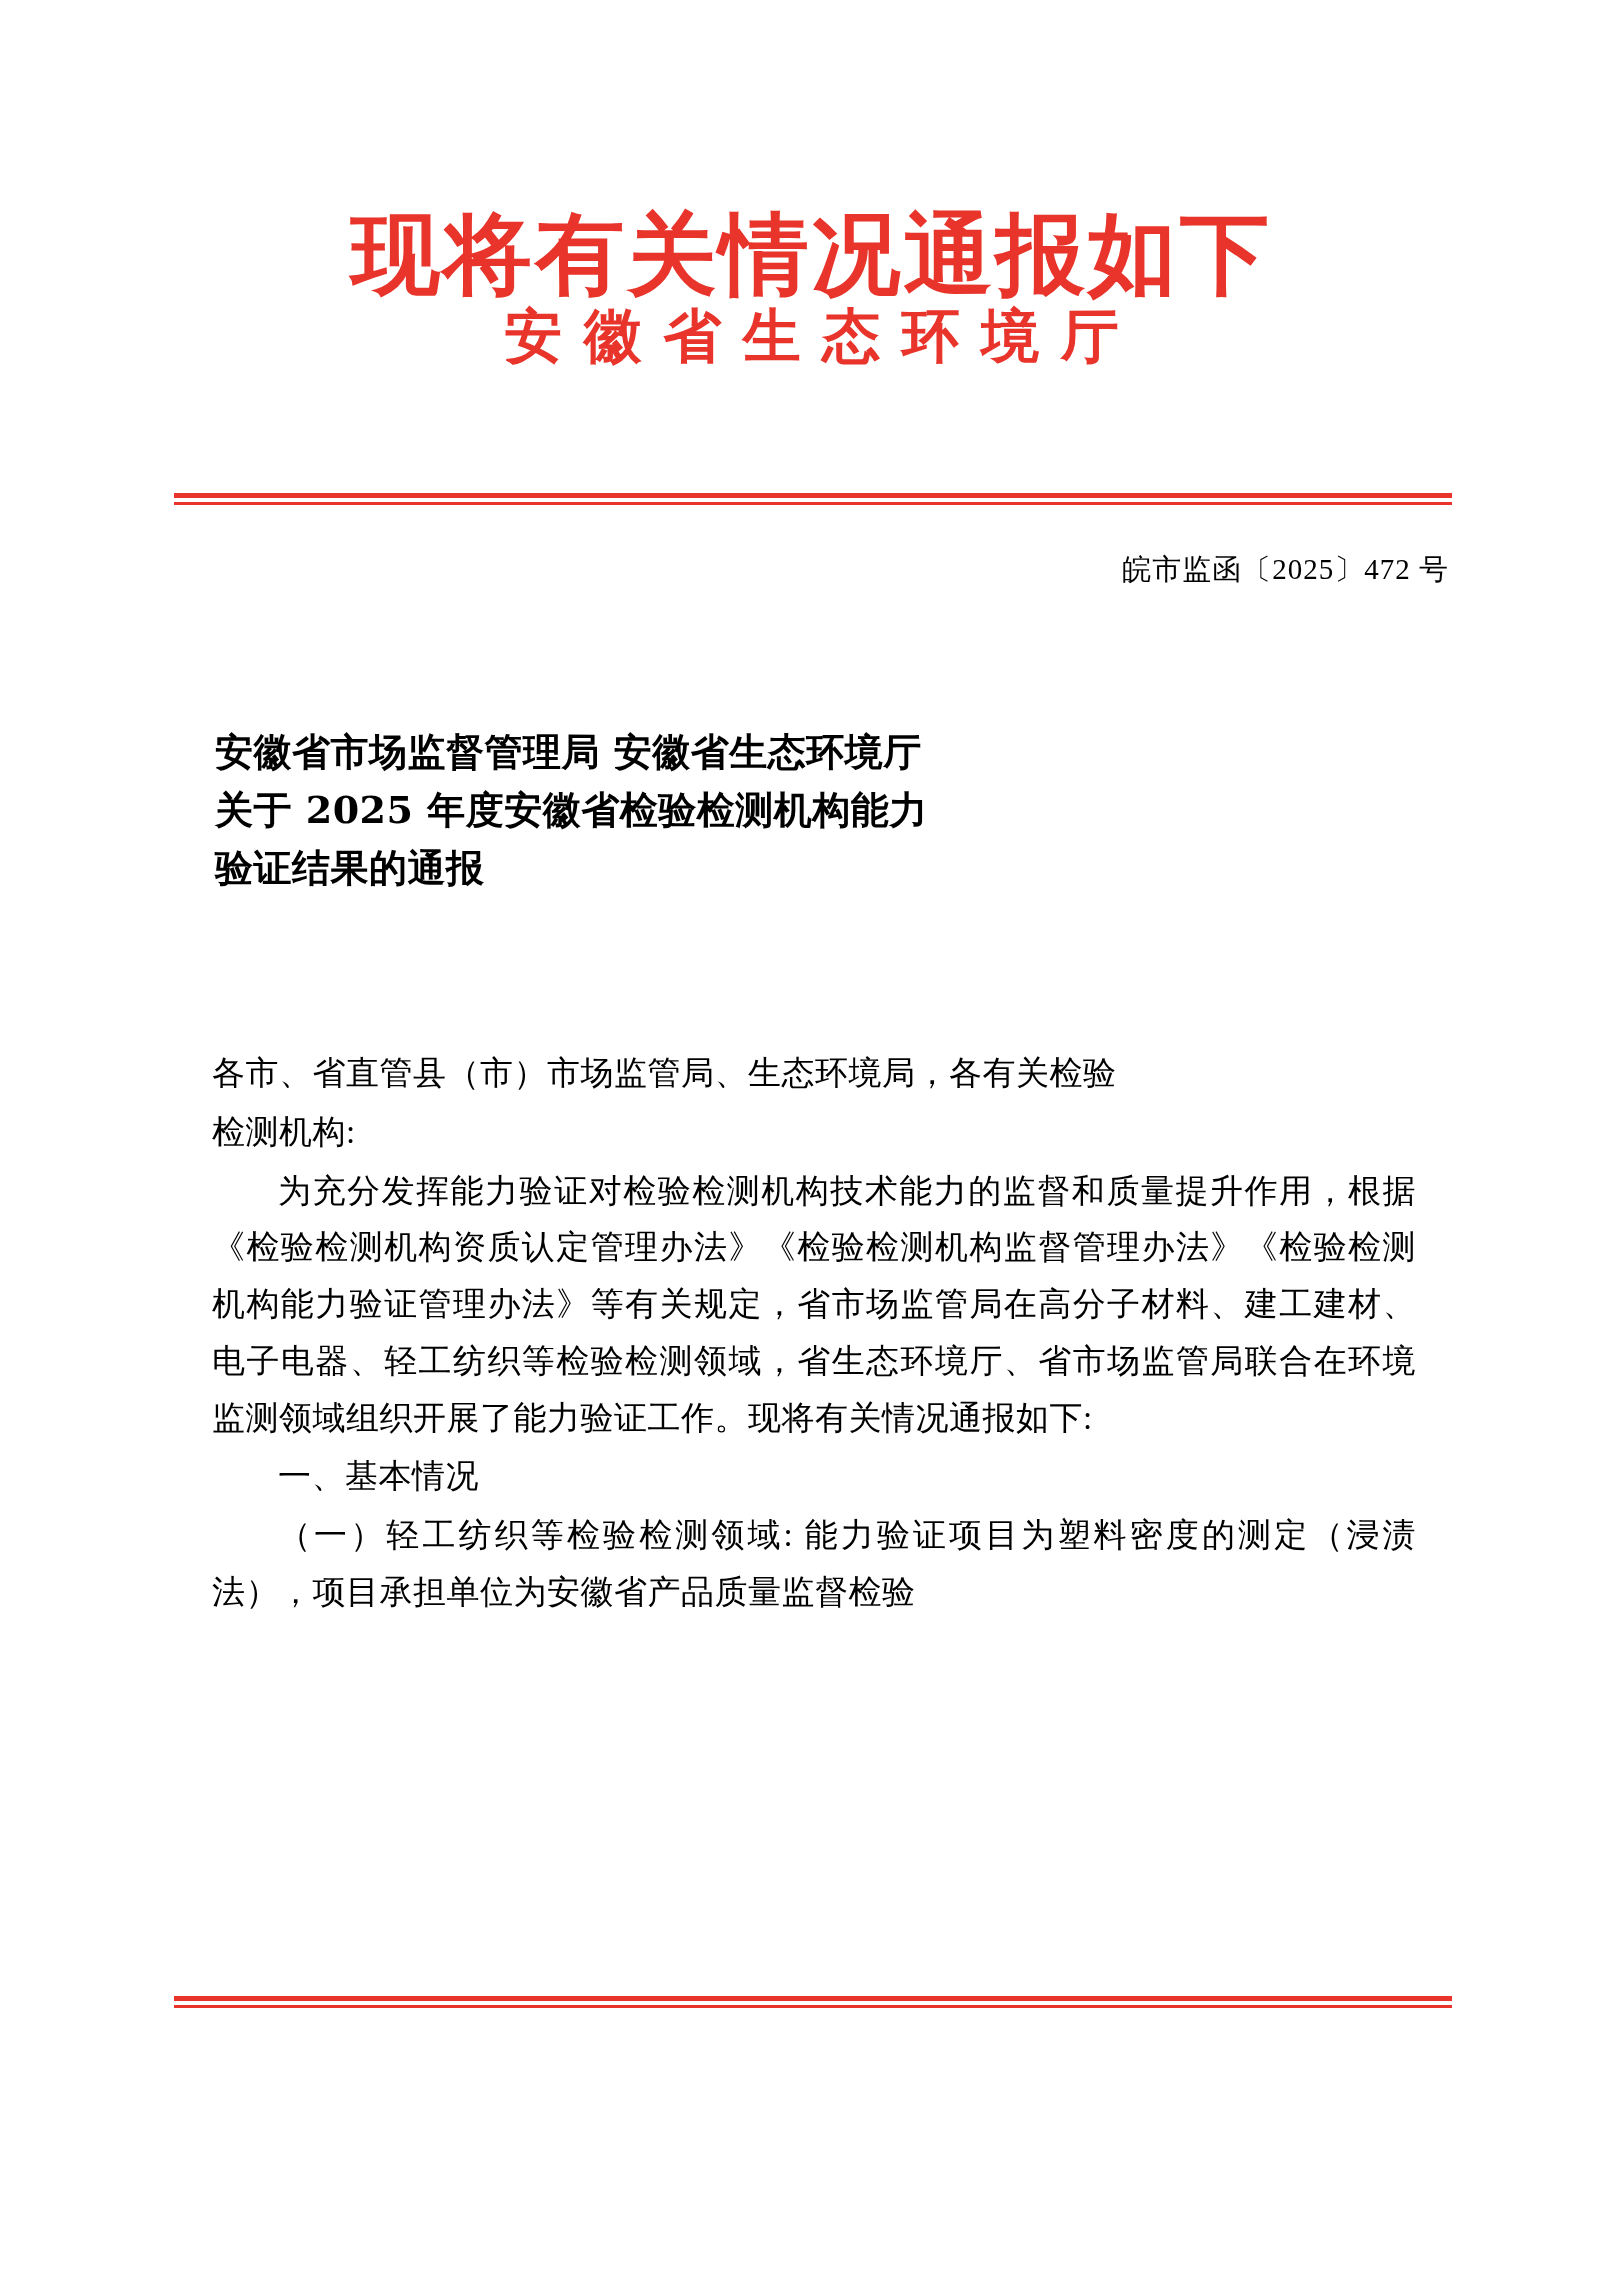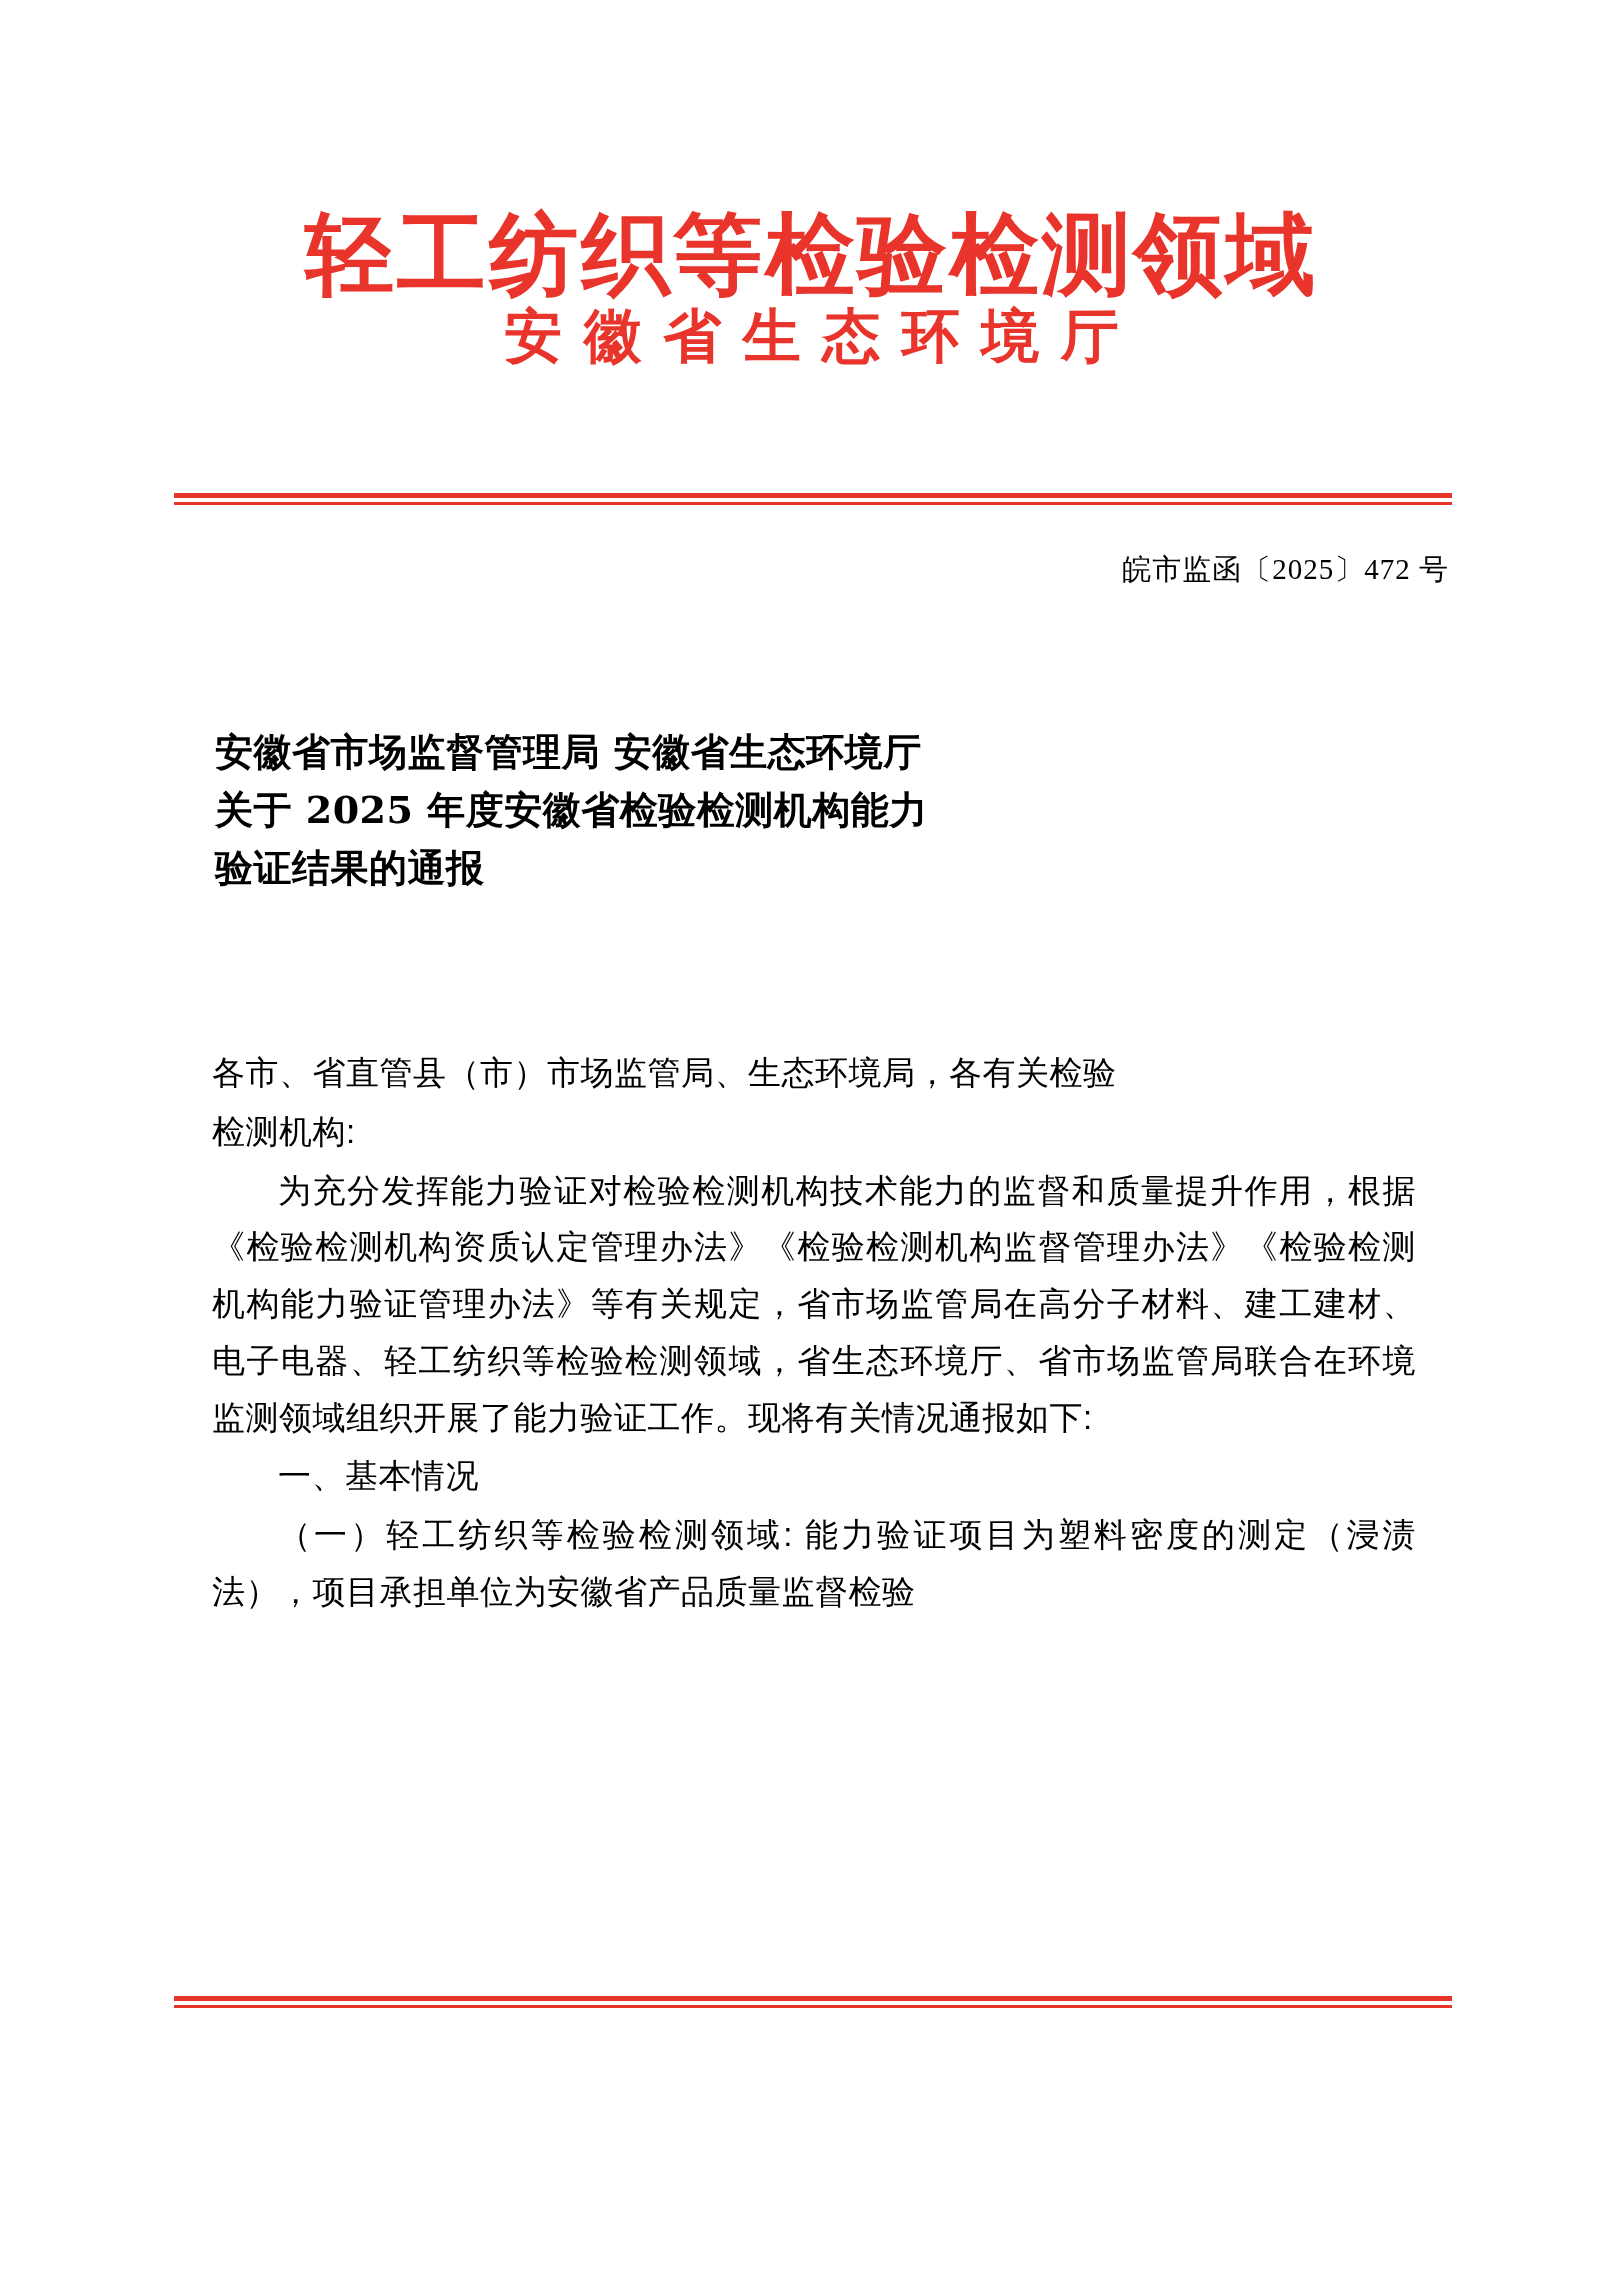--- a/index.html
+++ b/index.html
@@ -104,21 +104,21 @@
     top: 1045px;
     width: 1204px;
   }
   .para {
     font-size: 33px;
     line-height: 1.72;
     letter-spacing: 0.5px;
     text-align: justify;
     text-justify: inter-character;
     margin: 0 0 2px 0;
-    font-family: Liberation Sans, sans-serif;
+    font-family: Liberation Serif, serif;
   }
   .indent {
     text-indent: 66px;
   }
   .heading {
     font-weight: normal;
     font-family: "DejaVu Serif", "Liberation Serif", serif;
     text-indent: 66px;
   }
 
@@ -140,21 +140,21 @@
     height: 2.6px;
     background: #e8342a;
   }
 </style>
 </head>
 <body>
 
 <div class="page">
 
   <div class="masthead">
-    <div class="masthead-line masthead-line-1">轻工纺织等检验检测领域</div>
+    <div class="masthead-line masthead-line-1">现将有关情况通报如下</div>
     <div class="masthead-line masthead-line-2">安徽省生态环境厅</div>
   </div>
 
   <div class="rule-top">
     <div class="r1"></div>
     <div class="gap"></div>
     <div class="r2"></div>
   </div>
 
   <div class="doc-number">皖市监函〔2025〕472 号</div>

